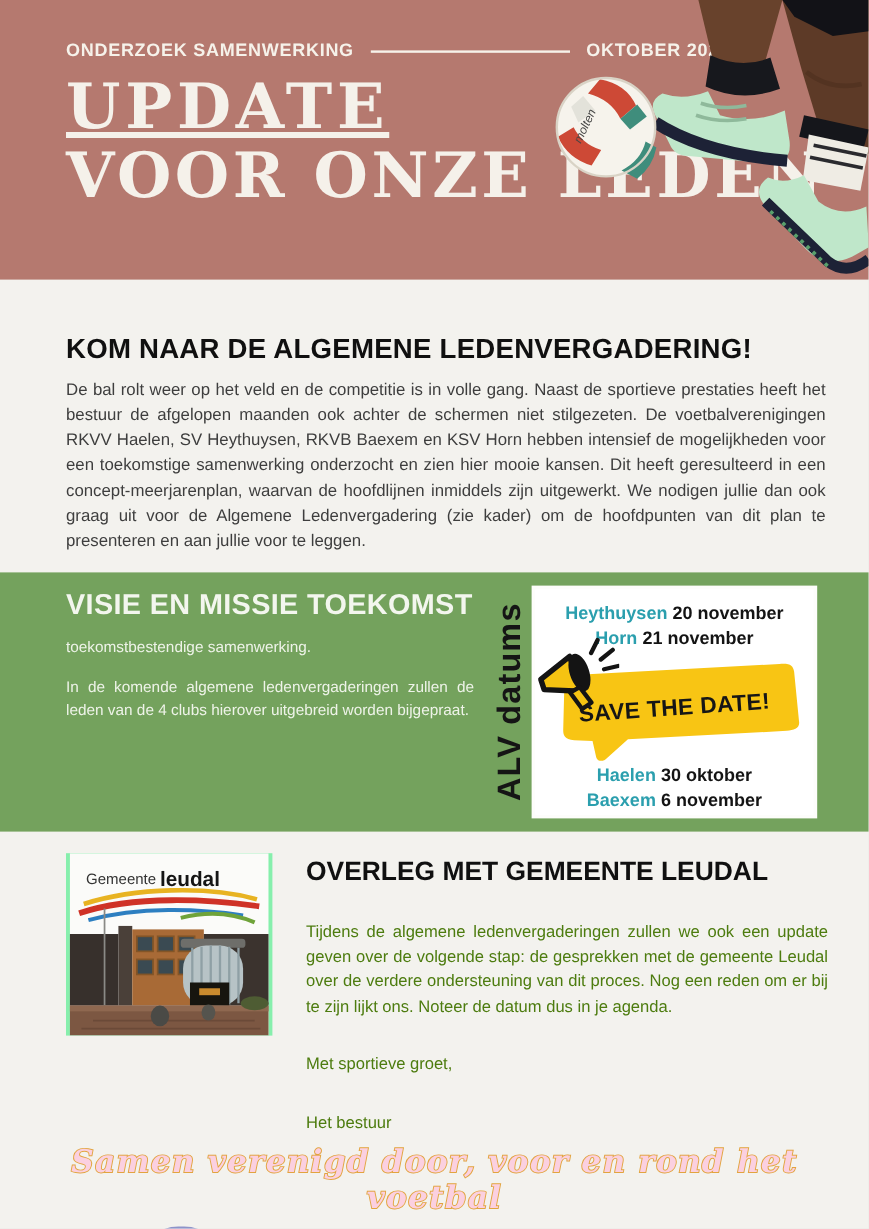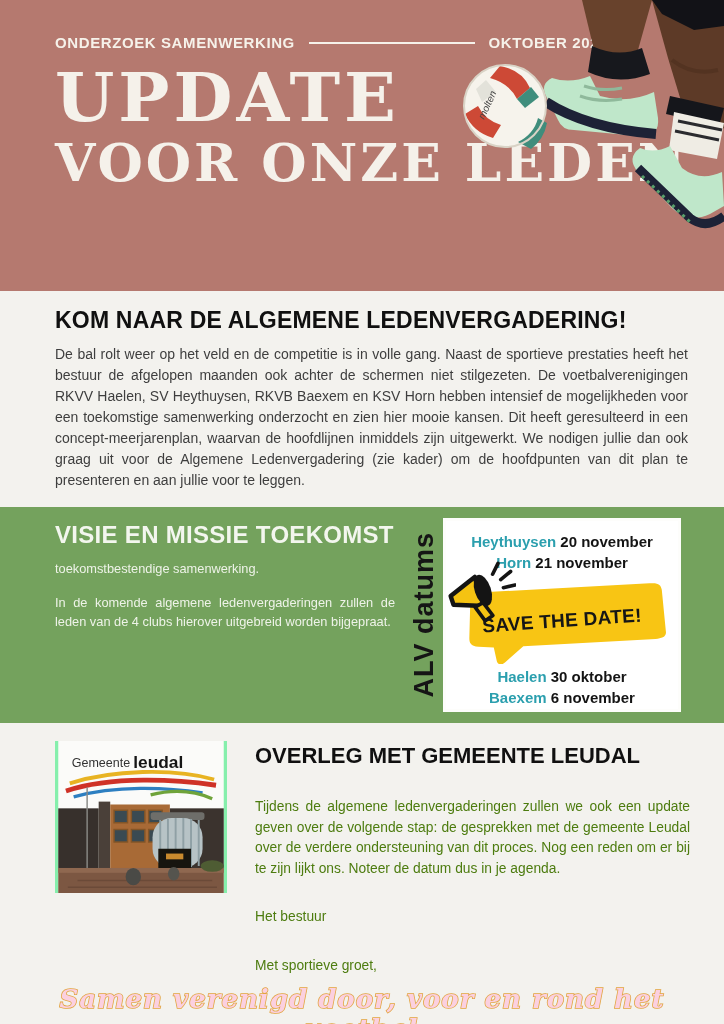--- a/index.html
+++ b/index.html
@@ -4,31 +4,31 @@
 <style>
   * { margin:0; padding:0; box-sizing:border-box; }
   html,body { background:#e8e6e2; }
   .page {
     position:relative; width:724px; height:1024px; margin:0 auto;
     background:#f3f2ee; overflow:hidden;
     font-family:"Liberation Sans", sans-serif; color:#1d1d1d;
   }
 
   
-  .hero { position:relative; height:291px; background:#b5796f; padding:34px 0 0 55px; overflow:hidden; }
+  .hero { position:relative; height:233px; background:#b5796f; padding:34px 0 0 55px; overflow:hidden; }
   .eyebrow-row { display:flex; align-items:center; gap:14px; width:553px; }
   .eyebrow { color:#f6f2ea; font-weight:700; font-size:15px; letter-spacing:.6px; white-space:nowrap; }
   .eyebrow-rule { flex:1; height:2px; background:#f6f2ea; }
   .hero-title { font-family:"DejaVu Serif", serif; font-weight:700; color:#f5f1ea; line-height:.95; }
-  .title-1 { font-size:68px; letter-spacing:4px; margin-top:14px; }
+  .title-1 { font-size:52px; letter-spacing:4px; margin-top:14px;text-decoration:underline; }
   .title-2 { font-size:52px; letter-spacing:3px; margin-top:8px; }
   .hero-art { position:absolute; right:0; top:0; width:290px; height:233px; }
 
   
-  .intro { padding:16px 36px 0 55px; }
+  .intro { padding:16px 36px 0 55px;margin-top:28px; }
   .intro h2 { font-size:23px; font-weight:800; color:#101010; letter-spacing:.2px; margin-bottom:10px; }
   .intro p { font-size:14px; line-height:21px; color:#3e3e3e; text-align:justify; }
 
   
   .vision { margin-top:16px; background:#74a25d; display:flex; padding:14px 46px 14px 55px; gap:14px; min-height:205px; }
   .vision-left { width:372px; }
   .vision-left h2 { font-size:24px; font-weight:800; color:#f3f6ee; margin-bottom:10px; letter-spacing:.3px; }
   .vision-cols { display:flex; gap:16px; }
   .vision-cols .col { flex:1; }
   .vision-cols p { font-size:12.8px; line-height:19.5px; color:#eef3e8; text-align:justify; }
@@ -209,22 +209,22 @@
           <path d="M20,145 H160 M10,152 H165" stroke="#6b4a38" stroke-width="1.5"></path>
           <ellipse cx="78" cy="141" rx="8" ry="9" fill="#4a4a46"></ellipse>
           <ellipse cx="120" cy="138" rx="6" ry="7" fill="#55544e"></ellipse>
           <ellipse cx="160" cy="130" rx="12" ry="6" fill="#4e5c33"></ellipse>
         </g>
       </svg>
     </div>
     <div class="leudal-right">
       <h2>OVERLEG MET GEMEENTE LEUDAL</h2>
       <p>Tijdens de algemene ledenvergaderingen zullen we ook een update geven over de volgende stap: de gesprekken met de gemeente Leudal over de verdere ondersteuning van dit proces. Nog een reden om er bij te zijn lijkt ons. Noteer de datum dus in je agenda.</p>
+      <p class="closing">Met sportieve groet,</p>
       <p class="closing">Het bestuur</p>
-      <p class="closing">Met sportieve groet,</p>
     </div>
   </section>
 
   <div class="slogan">Samen verenigd door, voor en rond het voetbal</div>
 
   <div class="logos">
 
     <svg width="80" height="88" viewBox="0 0 100 108" aria-hidden="true">
       <defs>
           <clipPath id="heyclip">

